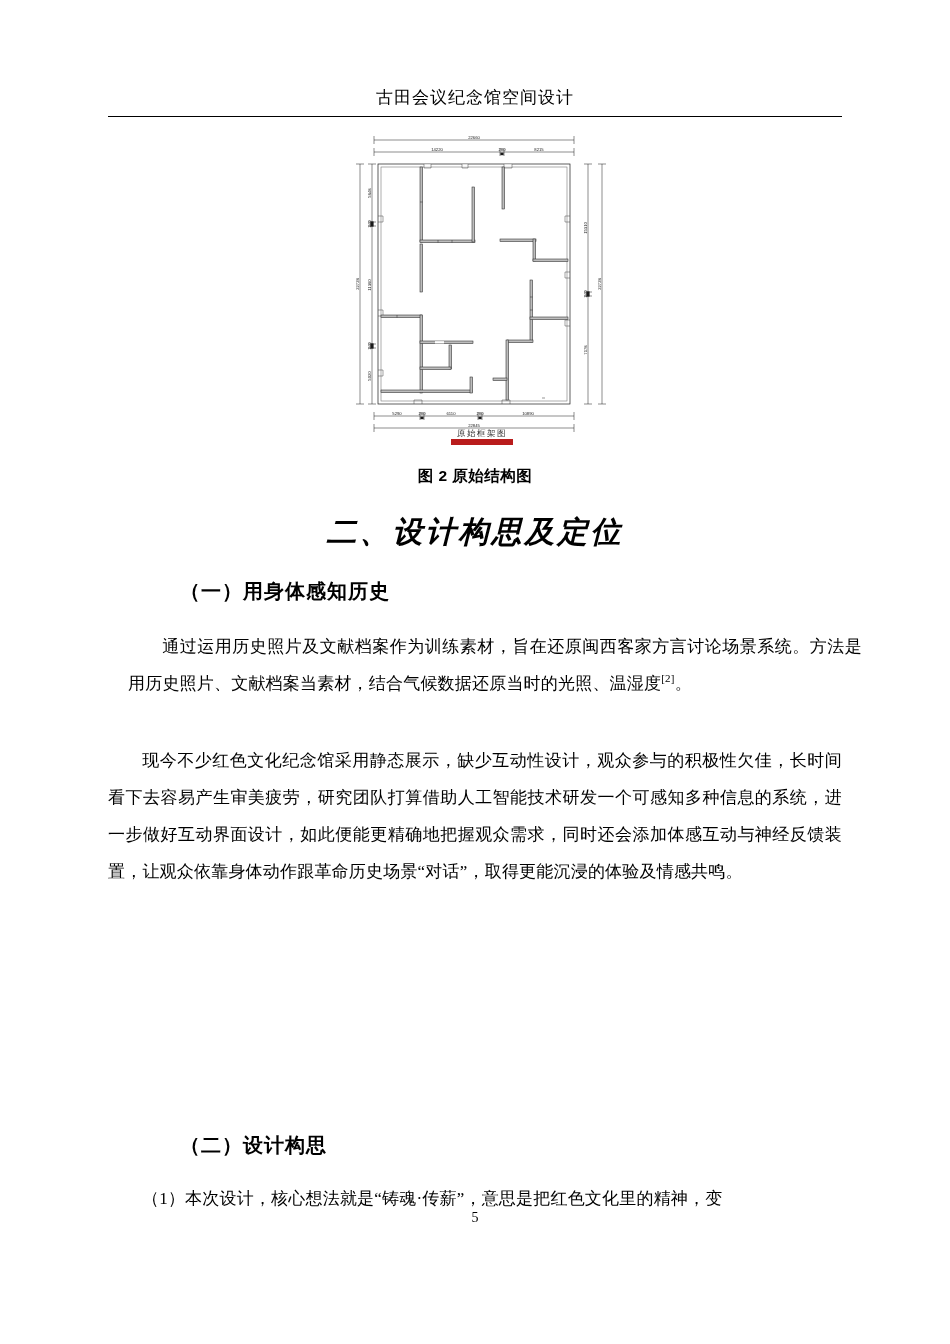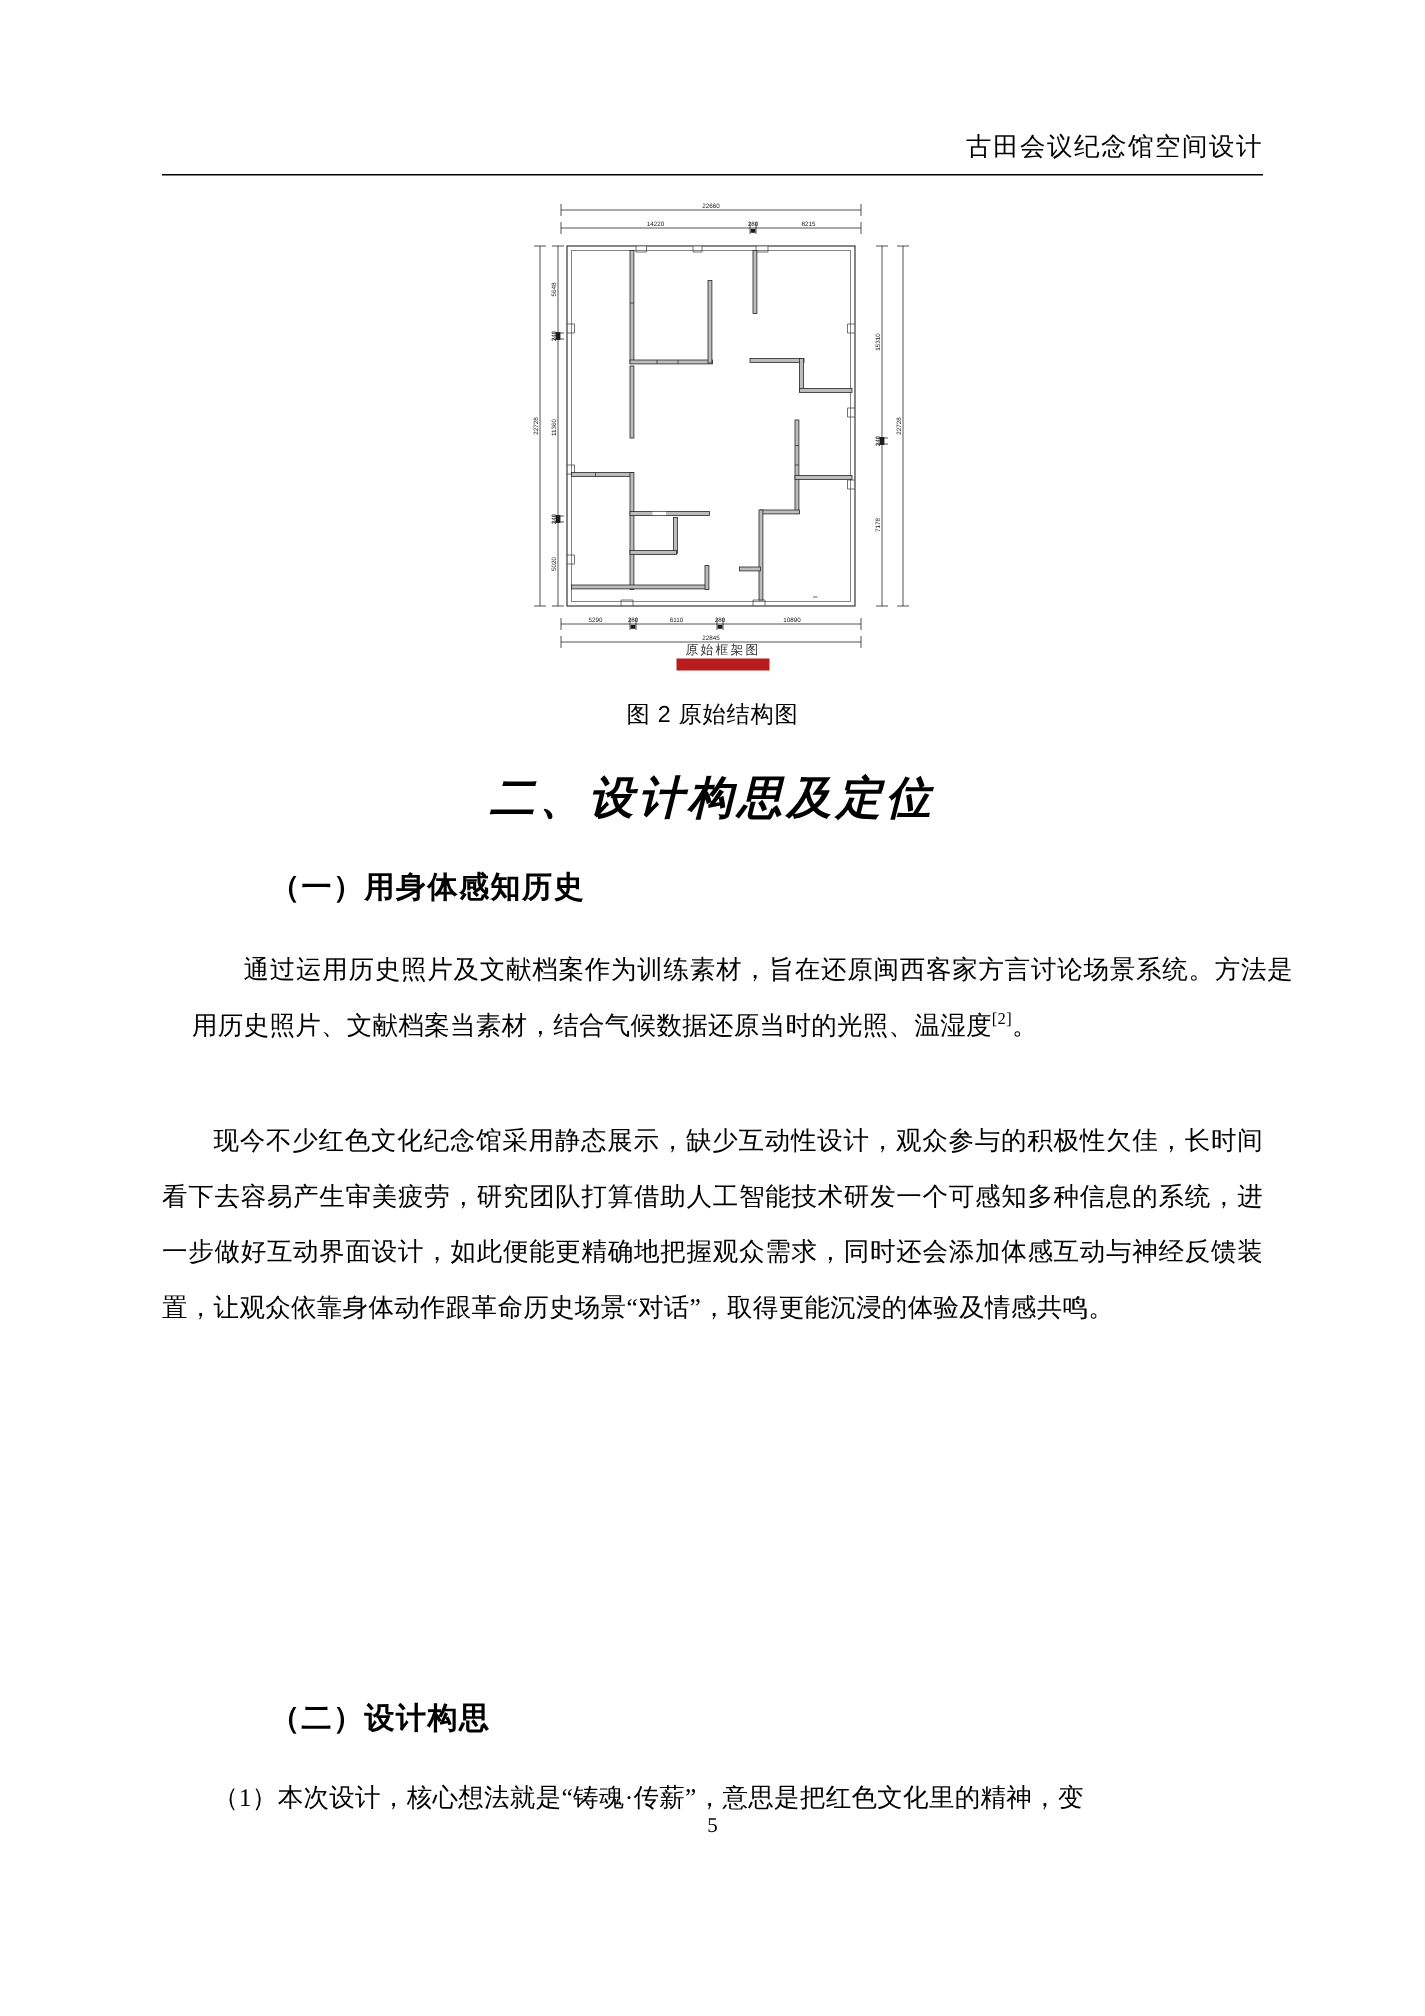--- a/index.html
+++ b/index.html
@@ -23,21 +23,21 @@
     height: 1344px;
     background: #fff;
   }
 
   
   .header {
     position: absolute;
     left: 108px;
     top: 86px;
     width: 734px;
-    text-align: right;
+    text-align: center;
     font-size: 17px;
     letter-spacing: 1px;
     font-family: "Liberation Serif", "DejaVu Serif", serif;
   }
   .header-rule {
     position: absolute;
     left: 108px;
     top: 116px;
     width: 734px;
     height: 0;
@@ -62,31 +62,31 @@
     left: 352px;
     top: 428px;
     width: 260px;
     text-align: center;
     font-size: 8.5px;
     letter-spacing: 1.5px;
     color: #333;
   }
   .drawing-label u {
     text-decoration: none;
-    border-bottom: 8px solid #b91c1c;
+    border-bottom: 6px solid #b91c1c;
     padding: 16px 6px 1px 6px;
   }
   .fig-caption {
     position: absolute;
     left: 108px;
     top: 466px;
     width: 734px;
     text-align: center;
     font-size: 15.5px;
-    font-weight: normal;
+    font-weight: bold;
     font-family: "Liberation Sans", "DejaVu Sans", sans-serif;
     letter-spacing: 0.5px;
   }
 
   
   .h1 {
     position: absolute;
     left: 108px;
     top: 512px;
     width: 734px;

